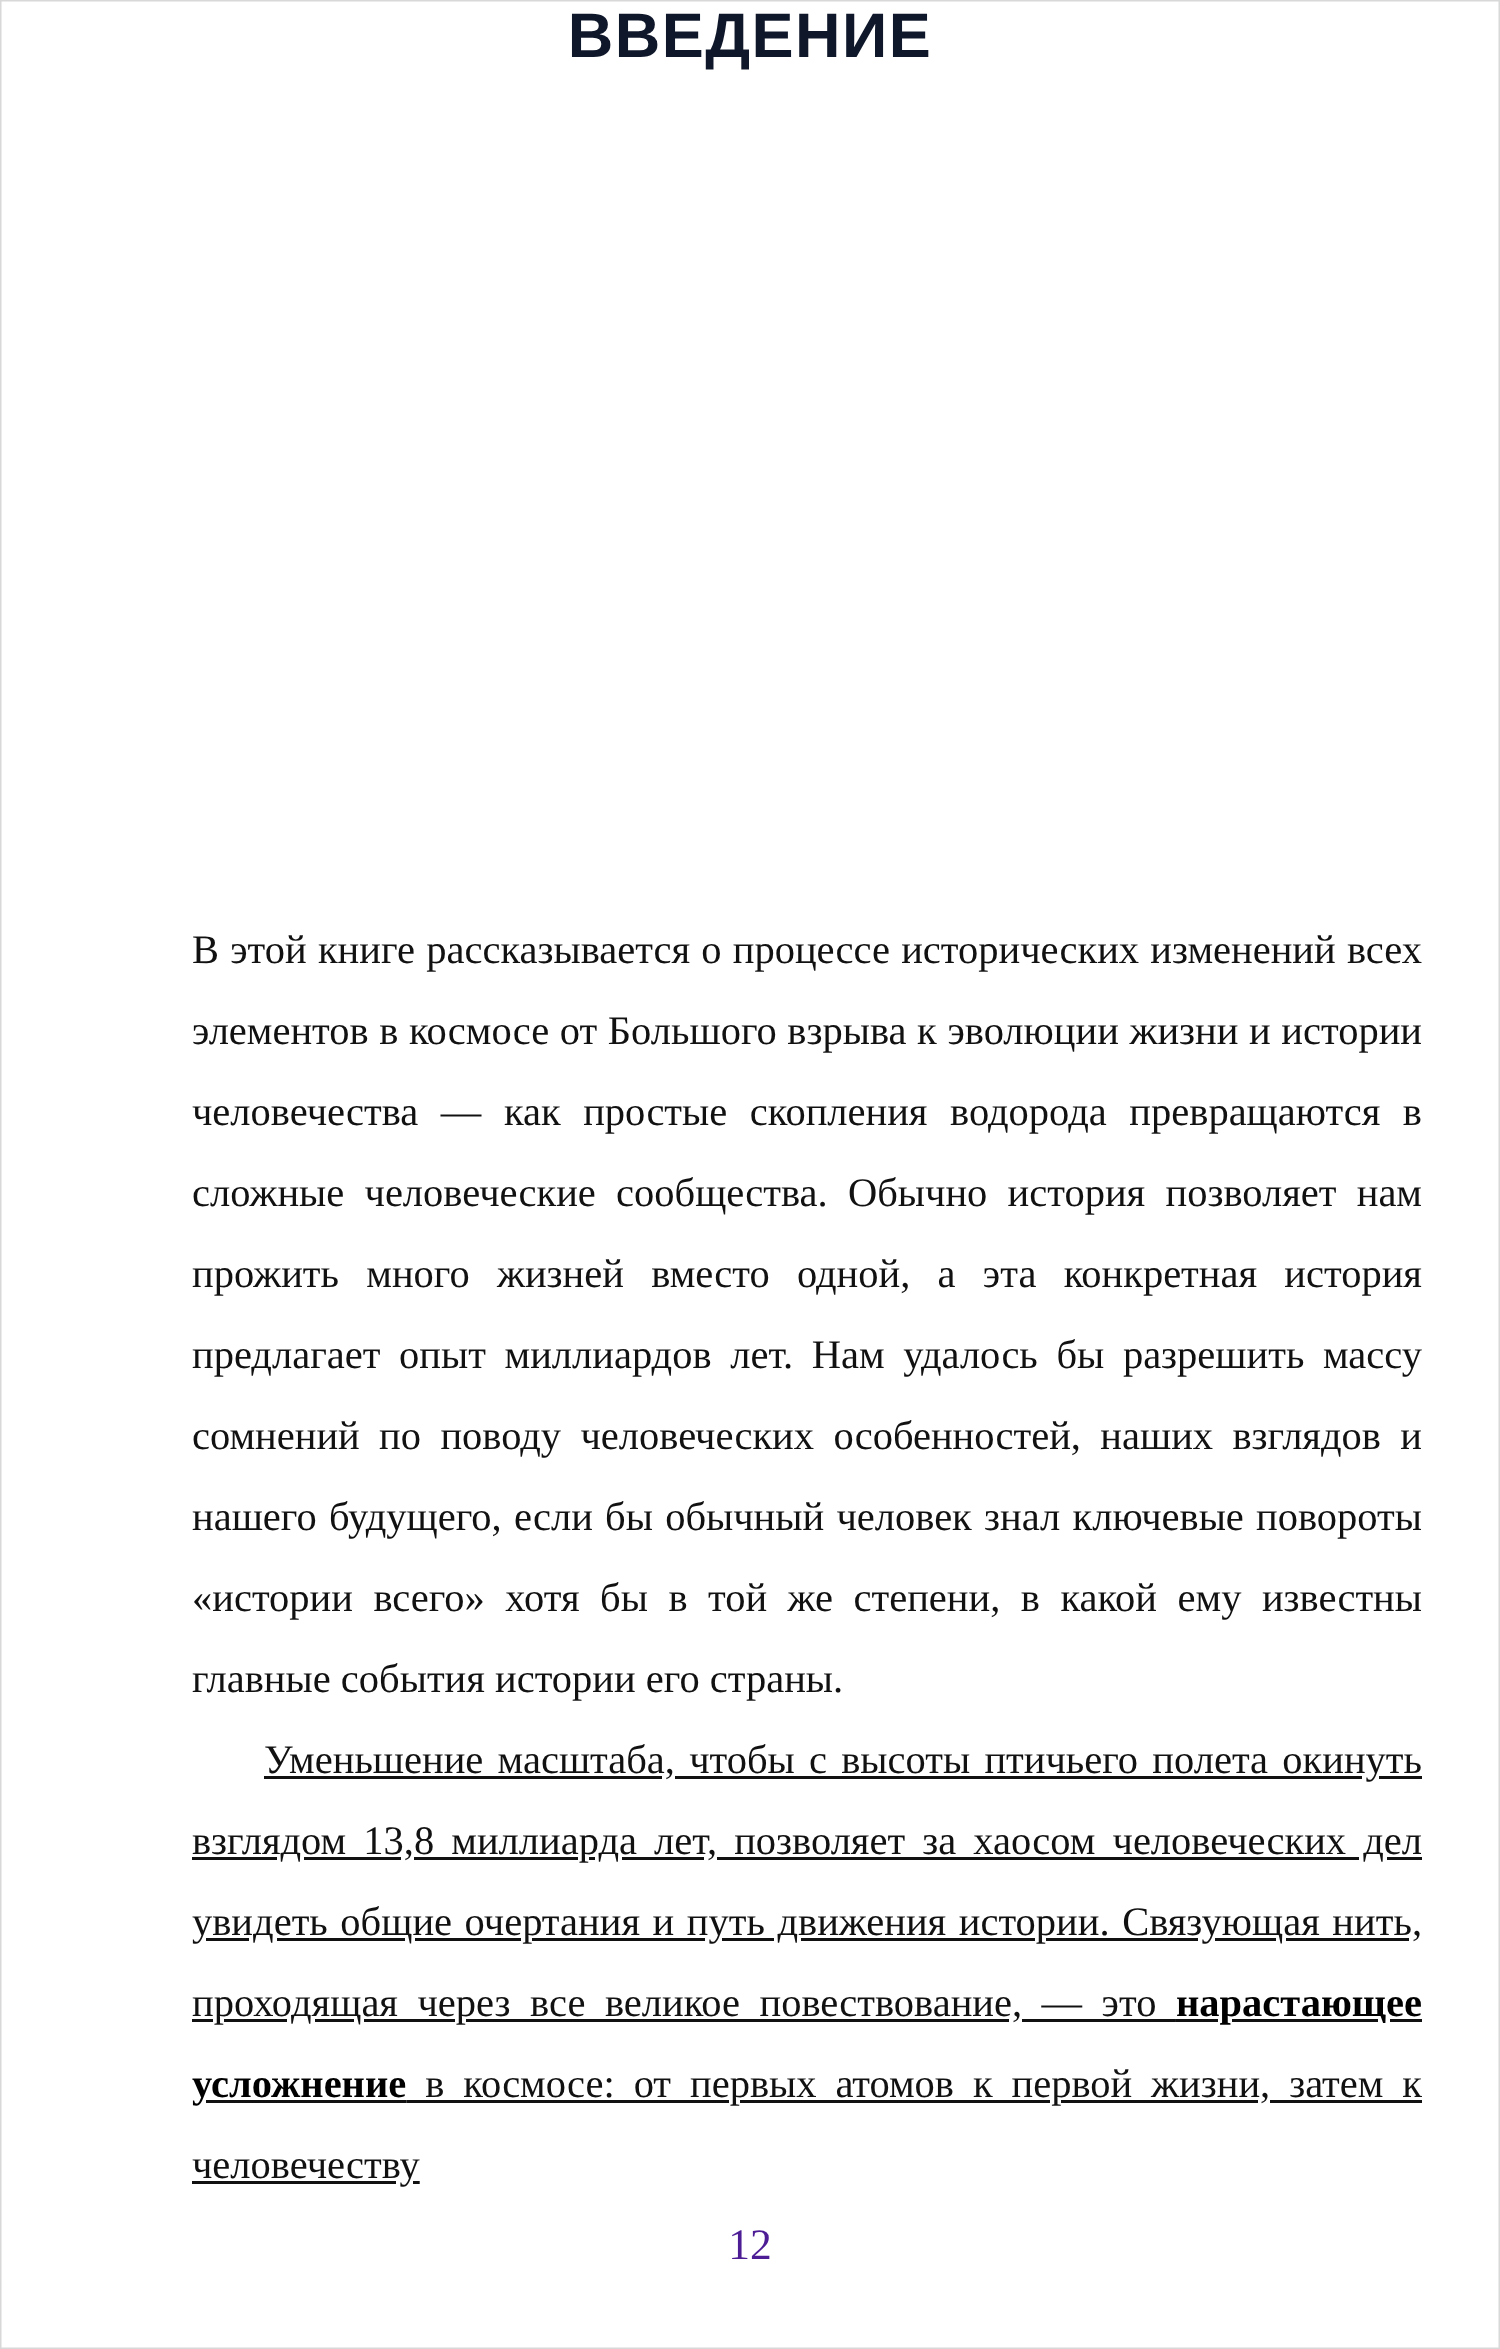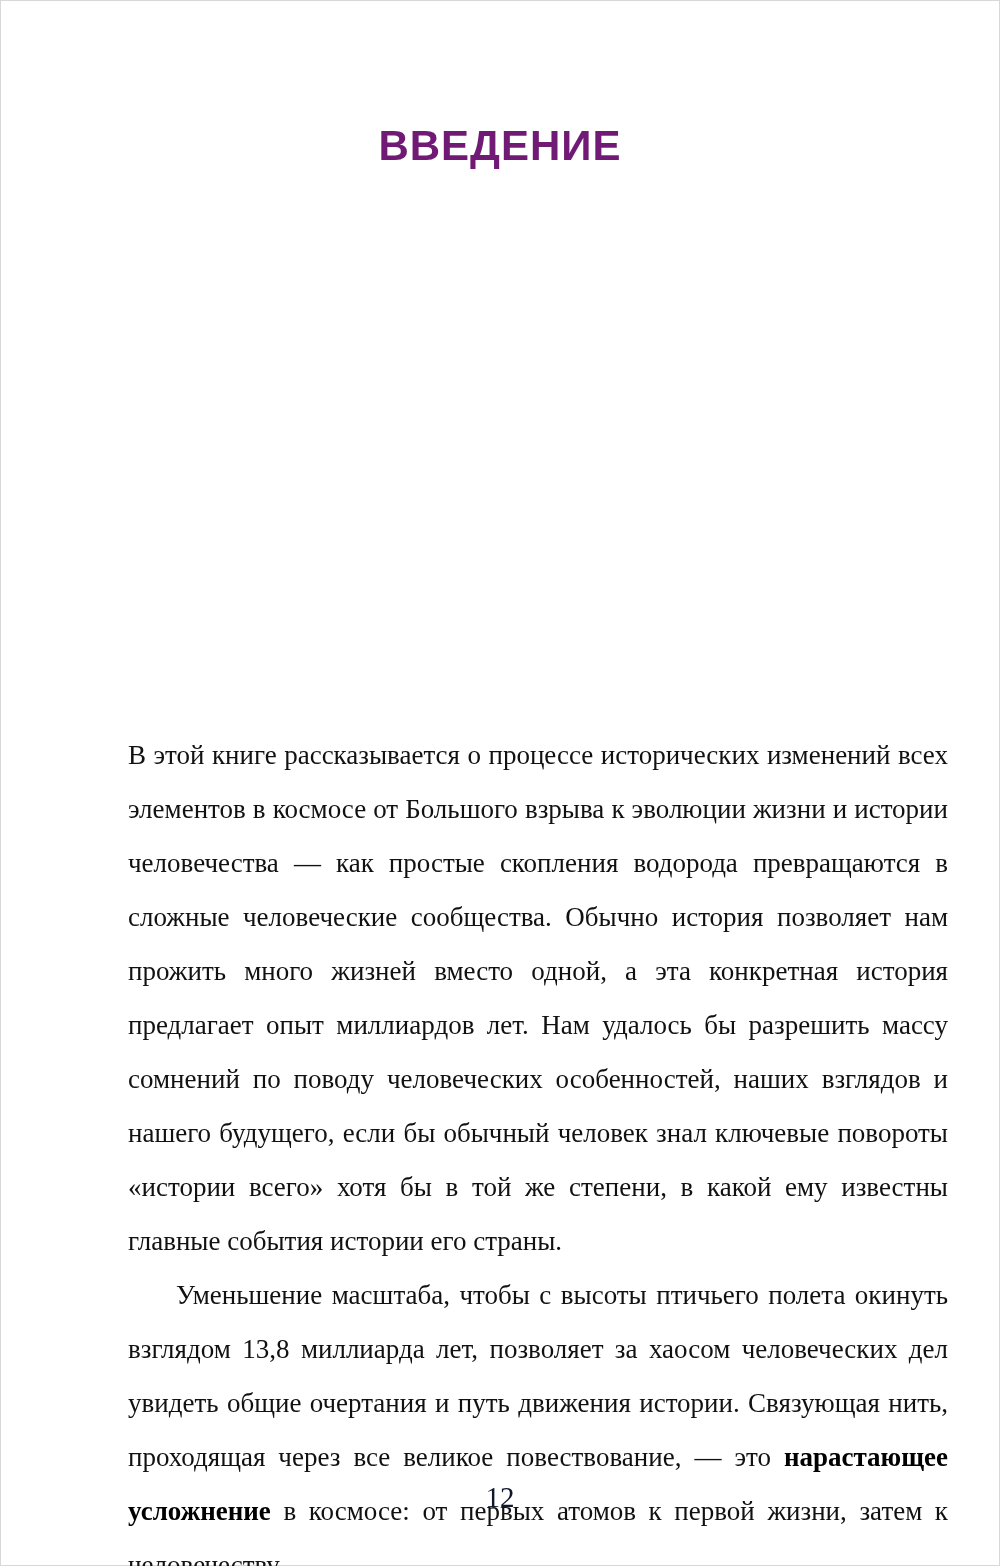--- a/index.html
+++ b/index.html
@@ -14,53 +14,53 @@
     margin: 0 auto;
     background: #ffffff;
     box-sizing: border-box;
     overflow: hidden;
     font-family: "Liberation Serif", "DejaVu Serif", serif;
     color: #111111;
     box-shadow: 0 0 0 1px #d8d8d8 inset;
   }
   .chapter-title {
     margin: 0;
-    padding-top: 122px;
     text-align: center;
     font-family: "Liberation Sans", "DejaVu Sans", sans-serif;
     font-weight: 700;
     font-size: 42px;
     letter-spacing: 1px;
-    color: #701a75;
+    color: #0f172a;
   }
   .body-text {
     margin: 558px 52px 0 128px; 
     font-size: 27px;
     line-height: 54px;
     text-align: justify;
     font-weight: 500;
   }
   .para {
     margin: 0;
   }
   .para.indent {
     text-indent: 48px;
+    text-decoration: underline;
   }
   .para strong {
     font-weight: 700;
     color: #000000;
   }
   .page-number {
     position: absolute;
     bottom: 52px;
     left: 0;
     width: 100%;
     text-align: center;
     font-size: 29px;
-    color: #0f172a;
+    color: #4c1d95;
   }
 </style>
 </head>
 <body>
 
 <div class="book-page">
 
   <h1 class="chapter-title">ВВЕДЕНИЕ</h1>
 
   <div class="body-text">

